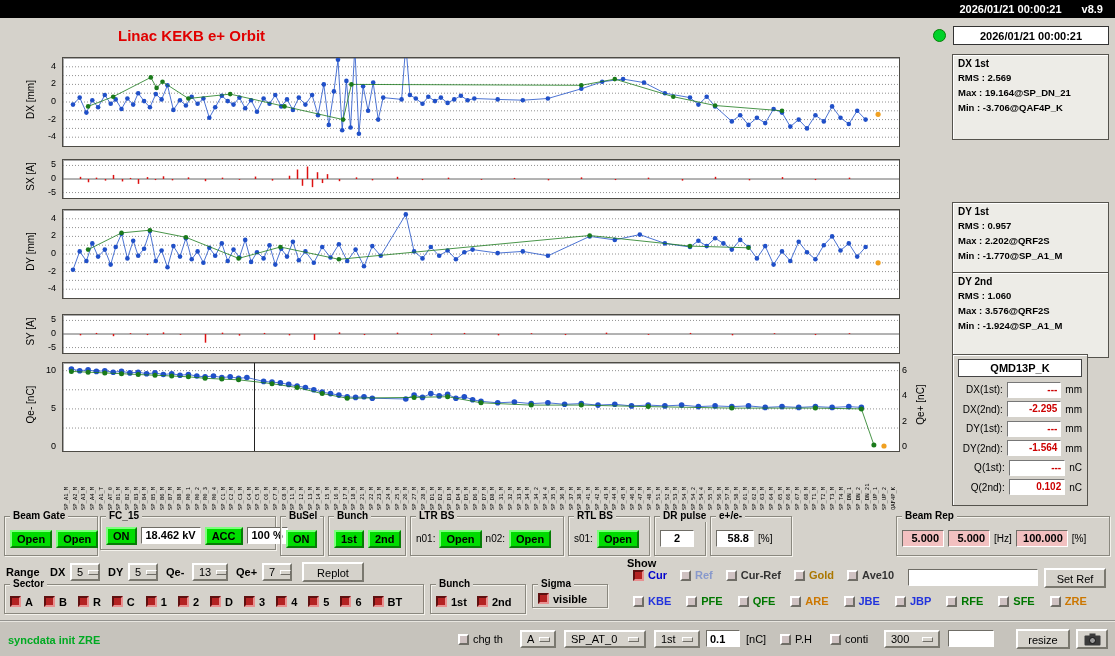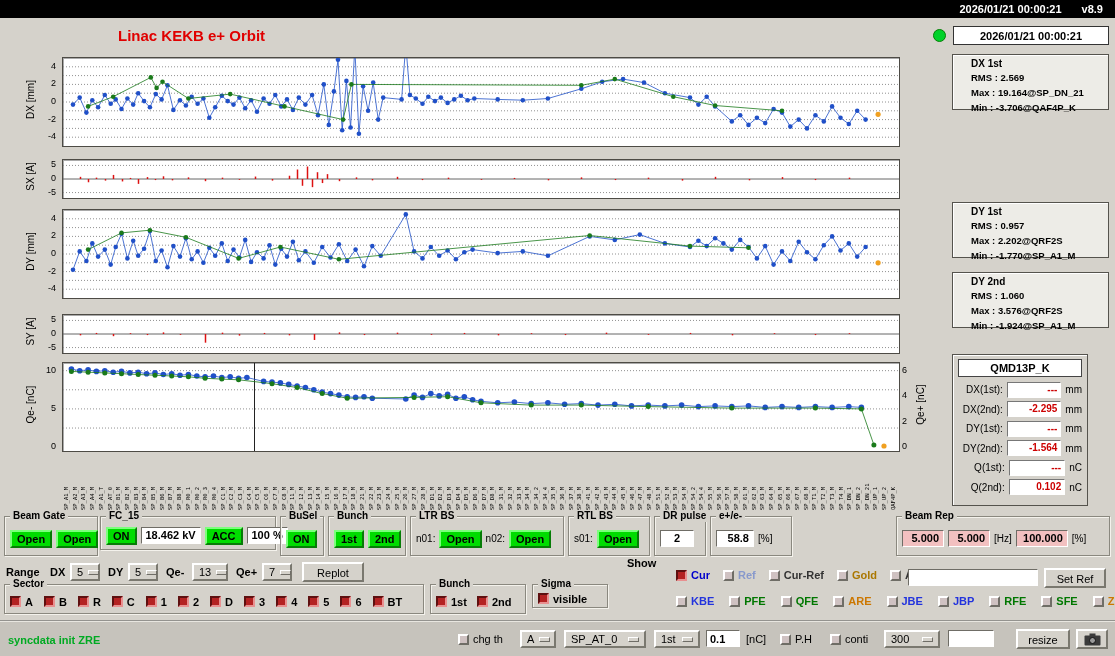--- a/index.html
+++ b/index.html
@@ -11,21 +11,21 @@
   .plot svg{display:block;}
   .yticks{position:absolute;left:32px;width:26px;}
   .yticks span{position:absolute;right:2px;font-size:9px;color:#000;line-height:10px;}
   .yticks.right{left:900px;width:18px;}
   .yticks.right span{left:2px;right:auto;}
   .axtitle{position:absolute;width:80px;text-align:center;font-size:10px;color:#000;transform:rotate(-90deg);}
   .xstrip{position:absolute;left:62px;top:452px;width:836px;height:58px;display:flex;overflow:hidden;}
   .xstrip div{flex:1 1 0;min-width:0;writing-mode:vertical-rl;transform:rotate(180deg);font-family:"DejaVu Sans Mono",monospace;font-size:5.5px;line-height:1.5;color:#000;overflow:hidden;white-space:nowrap;}
   .led{position:absolute;left:933px;top:29px;width:13px;height:13px;border-radius:50%;background:#00d22a;border:1px solid #067f06;box-sizing:border-box;}
   .tsbox{position:absolute;left:953px;top:26px;width:156px;height:19px;background:#fff;border:1px solid #333;font-size:11px;font-weight:bold;display:flex;align-items:center;justify-content:center;box-sizing:border-box;}
-  .statpanel{position:absolute;left:952px;width:157px;height:56px;background:#edece7;border:1px solid #55534d;box-shadow:inset 1px 1px 0 #fff;padding:3px 18px;box-sizing:border-box;}
+  .statpanel{position:absolute;left:952px;width:157px;height:86px;background:#edece7;border:1px solid #55534d;box-shadow:inset 1px 1px 0 #fff;padding:3px 5px;box-sizing:border-box;}
   .sp-title{font-size:10px;font-weight:bold;margin-bottom:1px;}
   .sp-line{font-size:9.5px;font-weight:bold;line-height:15px;white-space:nowrap;}
   .qmd{position:absolute;left:952px;top:354px;width:136px;height:152px;border:1px solid #55534d;box-shadow:inset 1px 1px 0 #fff;background:#d5d2cb;box-sizing:border-box;padding:4px 5px;}
   .qmd-title{background:#fff;border:1px solid #444;font-weight:bold;font-size:11px;text-align:center;height:16px;line-height:16px;margin-bottom:3px;}
   .qmd-row{display:flex;align-items:center;height:19.5px;font-size:10px;gap:4px;}
   .qmd-label{width:50px;text-align:right;}
   .qmd-value{width:52px;background:#fff;border:1px solid;border-color:#777 #fff #fff #777;color:#cc0000;font-weight:bold;text-align:right;padding:0 3px;font-size:10px;height:14px;line-height:14px;box-sizing:content-box;}
   .qmd-unit{font-size:10px;}
   .group{position:absolute;border:1px solid #8a887f;box-shadow:inset 1px 1px 0 #f4f2ec,1px 1px 0 #f4f2ec;box-sizing:border-box;}
   .group-label{position:absolute;top:-7px;left:5px;background:#d5d2cb;font-size:10px;font-weight:bold;padding:0 3px;line-height:12px;white-space:nowrap;}
@@ -35,21 +35,21 @@
   .pfield{background:#f2c0c0;border:1px solid;border-color:#6f6d66 #fff #fff #6f6d66;font-size:11px;font-weight:bold;height:17px;line-height:15px;padding:0 4px;box-sizing:border-box;text-align:right;}
   .gc-label{font-size:10px;font-weight:normal;white-space:nowrap;}
   .opt{display:inline-flex;align-items:center;justify-content:space-between;gap:5px;background:#d5d2cb;border:2px solid;border-color:#fff #7a786f #7a786f #fff;font-size:11px;padding:0 5px;height:18px;box-sizing:border-box;position:absolute;}
   .optbar{width:9px;height:3px;background:#d5d2cb;border:1px solid;border-color:#fff #6f6d66 #6f6d66 #fff;flex:0 0 auto;}
   .btn{position:absolute;background:#d5d2cb;border:2px solid;border-color:#fff #7a786f #7a786f #fff;font-size:11px;height:20px;line-height:16px;box-sizing:border-box;font-family:inherit;}
   .lbl{position:absolute;font-size:11px;font-weight:bold;white-space:nowrap;}
   .cbitem{display:inline-flex;align-items:center;gap:4px;font-size:11px;font-weight:bold;white-space:nowrap;}
   .cbitem.plain{font-weight:normal;}
   .cb{width:11px;height:11px;box-sizing:border-box;background:#cfc2c2;border:2px solid;border-color:#fff #6f6d66 #6f6d66 #fff;flex:0 0 auto;}
   .cb.on{background:#b42222;border-color:#5e1010 #e89090 #e89090 #5e1010;}
-  .show-row{position:absolute;display:flex;align-items:flex-end;gap:13px;margin-left:43px;}
+  .show-row{position:absolute;display:flex;align-items:flex-end;gap:13px;}
   .inputbox{position:absolute;background:#fff;border:1px solid;border-color:#6f6d66 #fff #fff #6f6d66;font-size:11px;height:17px;box-sizing:border-box;padding:0 3px;font-family:inherit;}
   .statusbar{position:absolute;left:0;top:620px;width:1115px;height:36px;background:#c6c3bc;border-top:2px groove #e8e6e0;box-sizing:border-box;}
   .sb-msg{position:absolute;left:8px;top:12px;color:#00aa22;font-weight:bold;font-size:11px;}
   .sb-abs{position:absolute;}
 </style>
 </head>
 <body>
 
 <div class="app">
 

